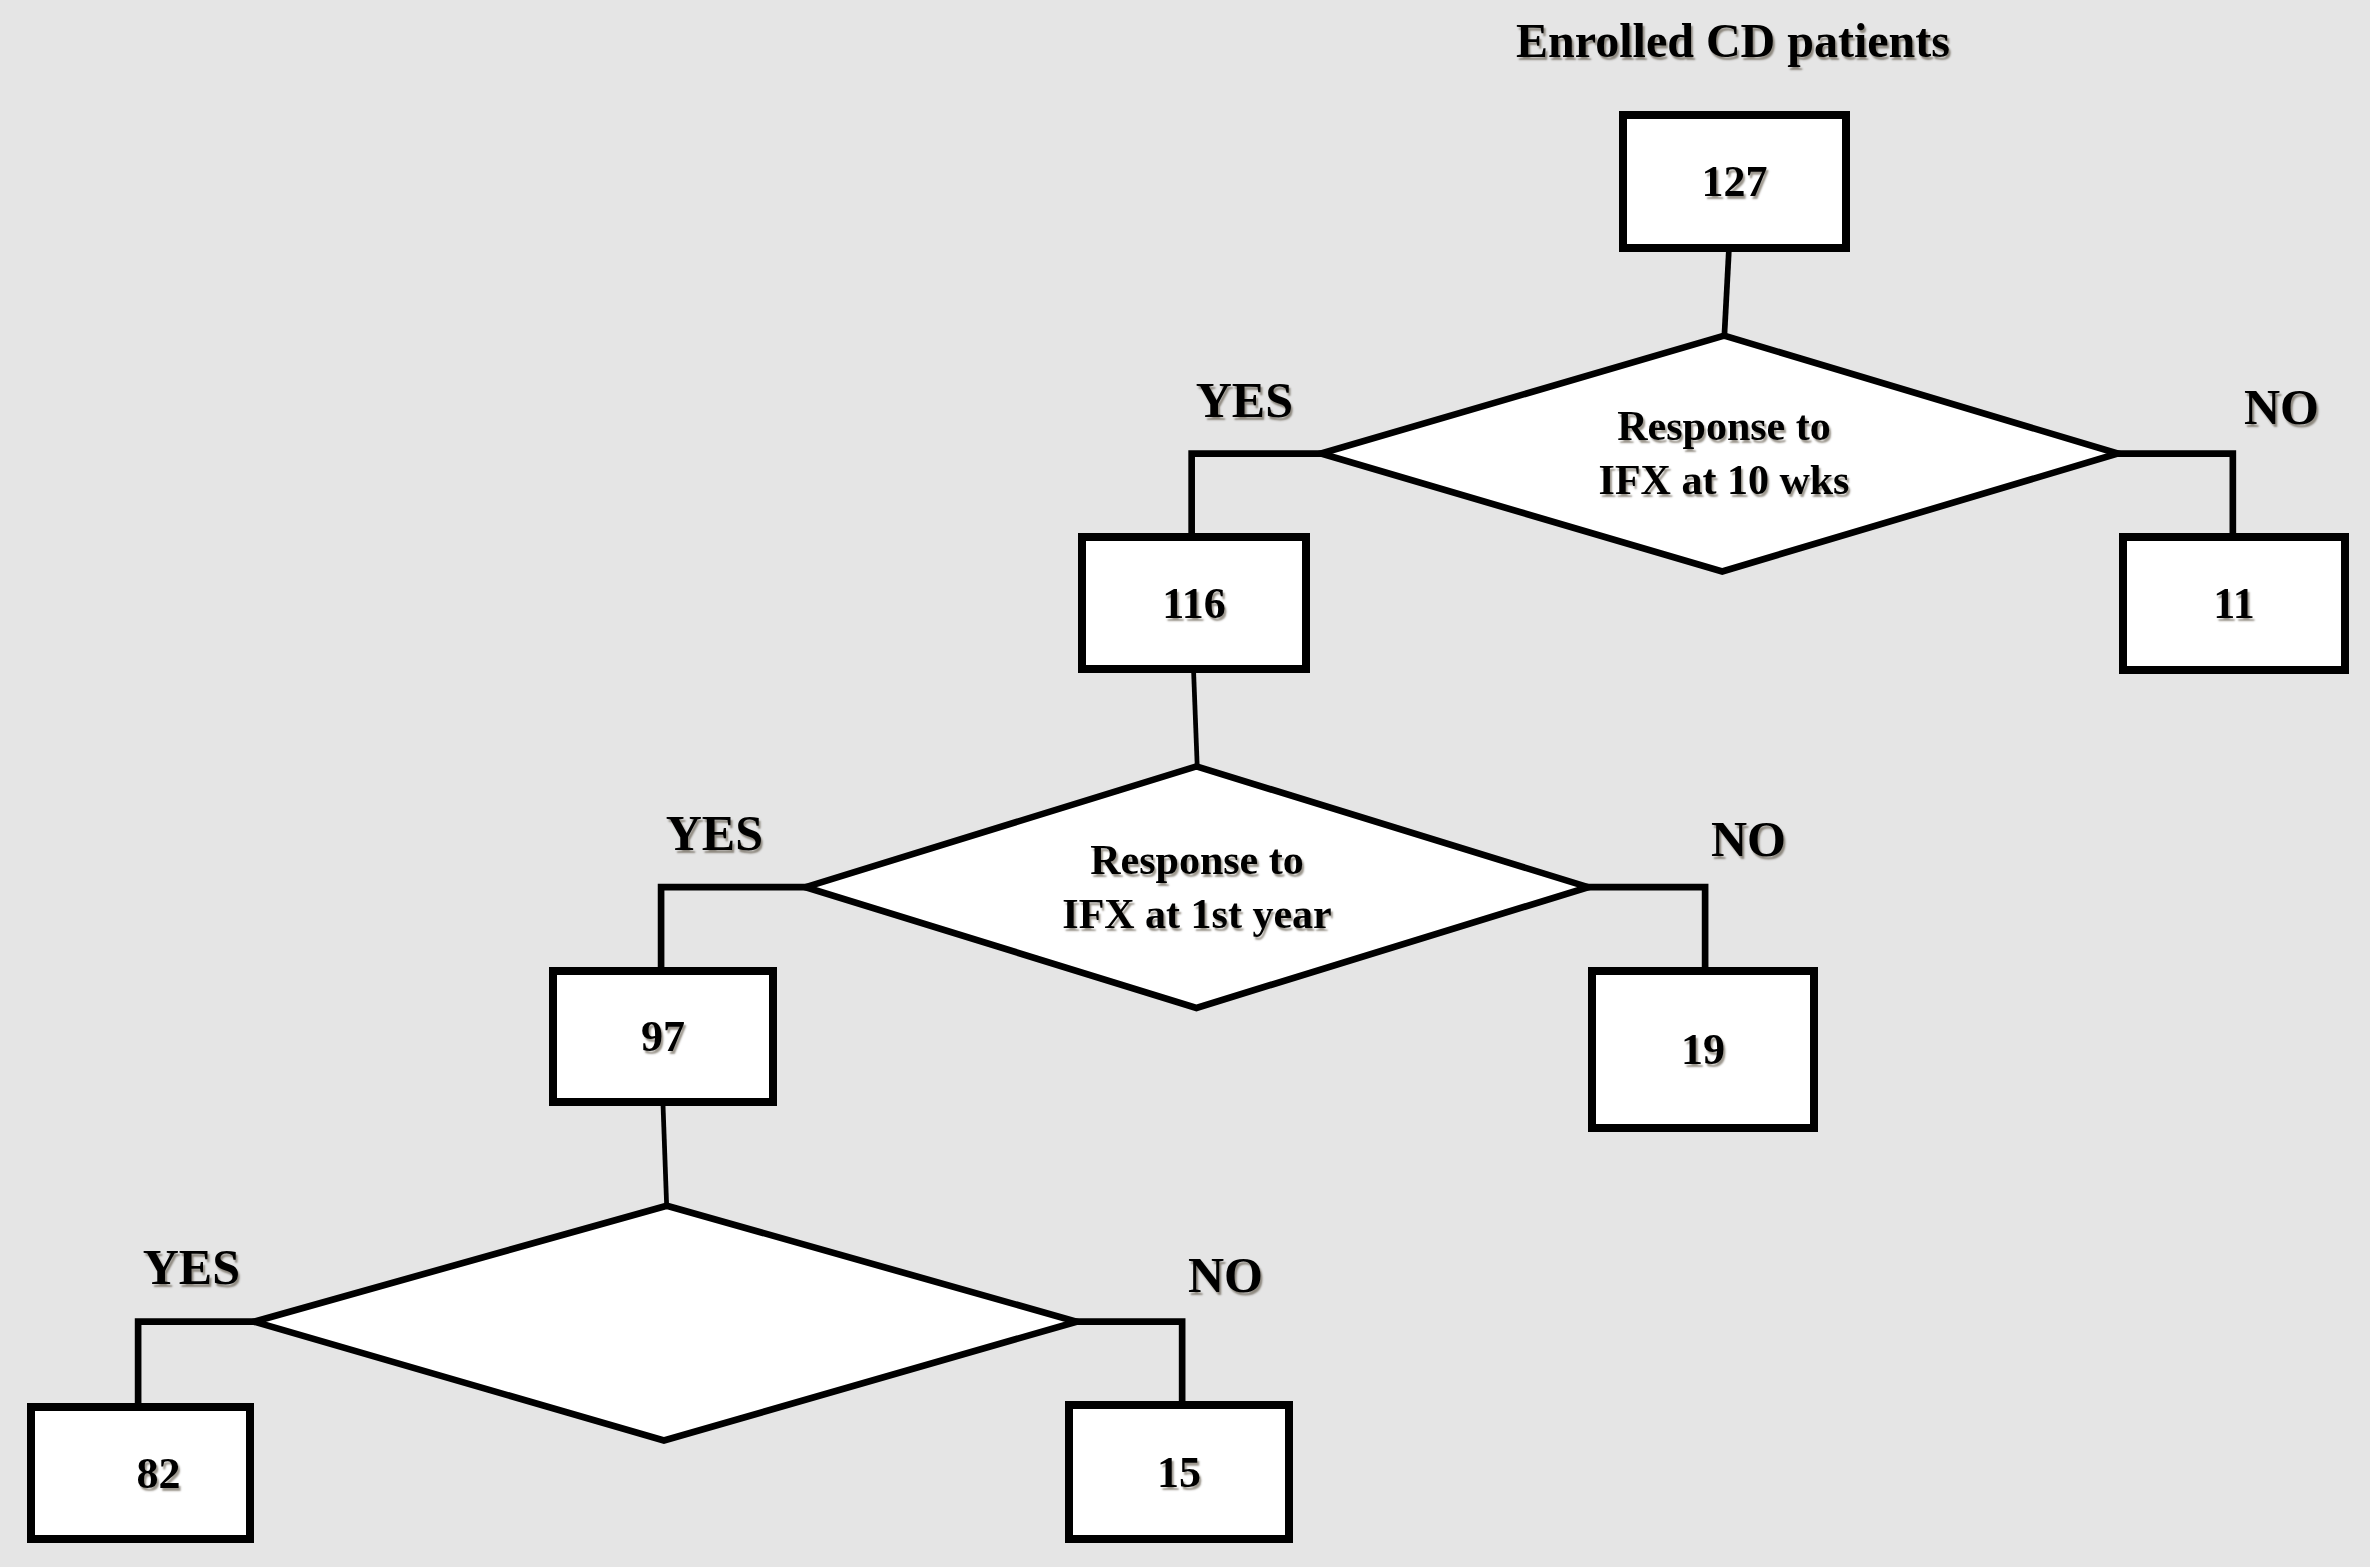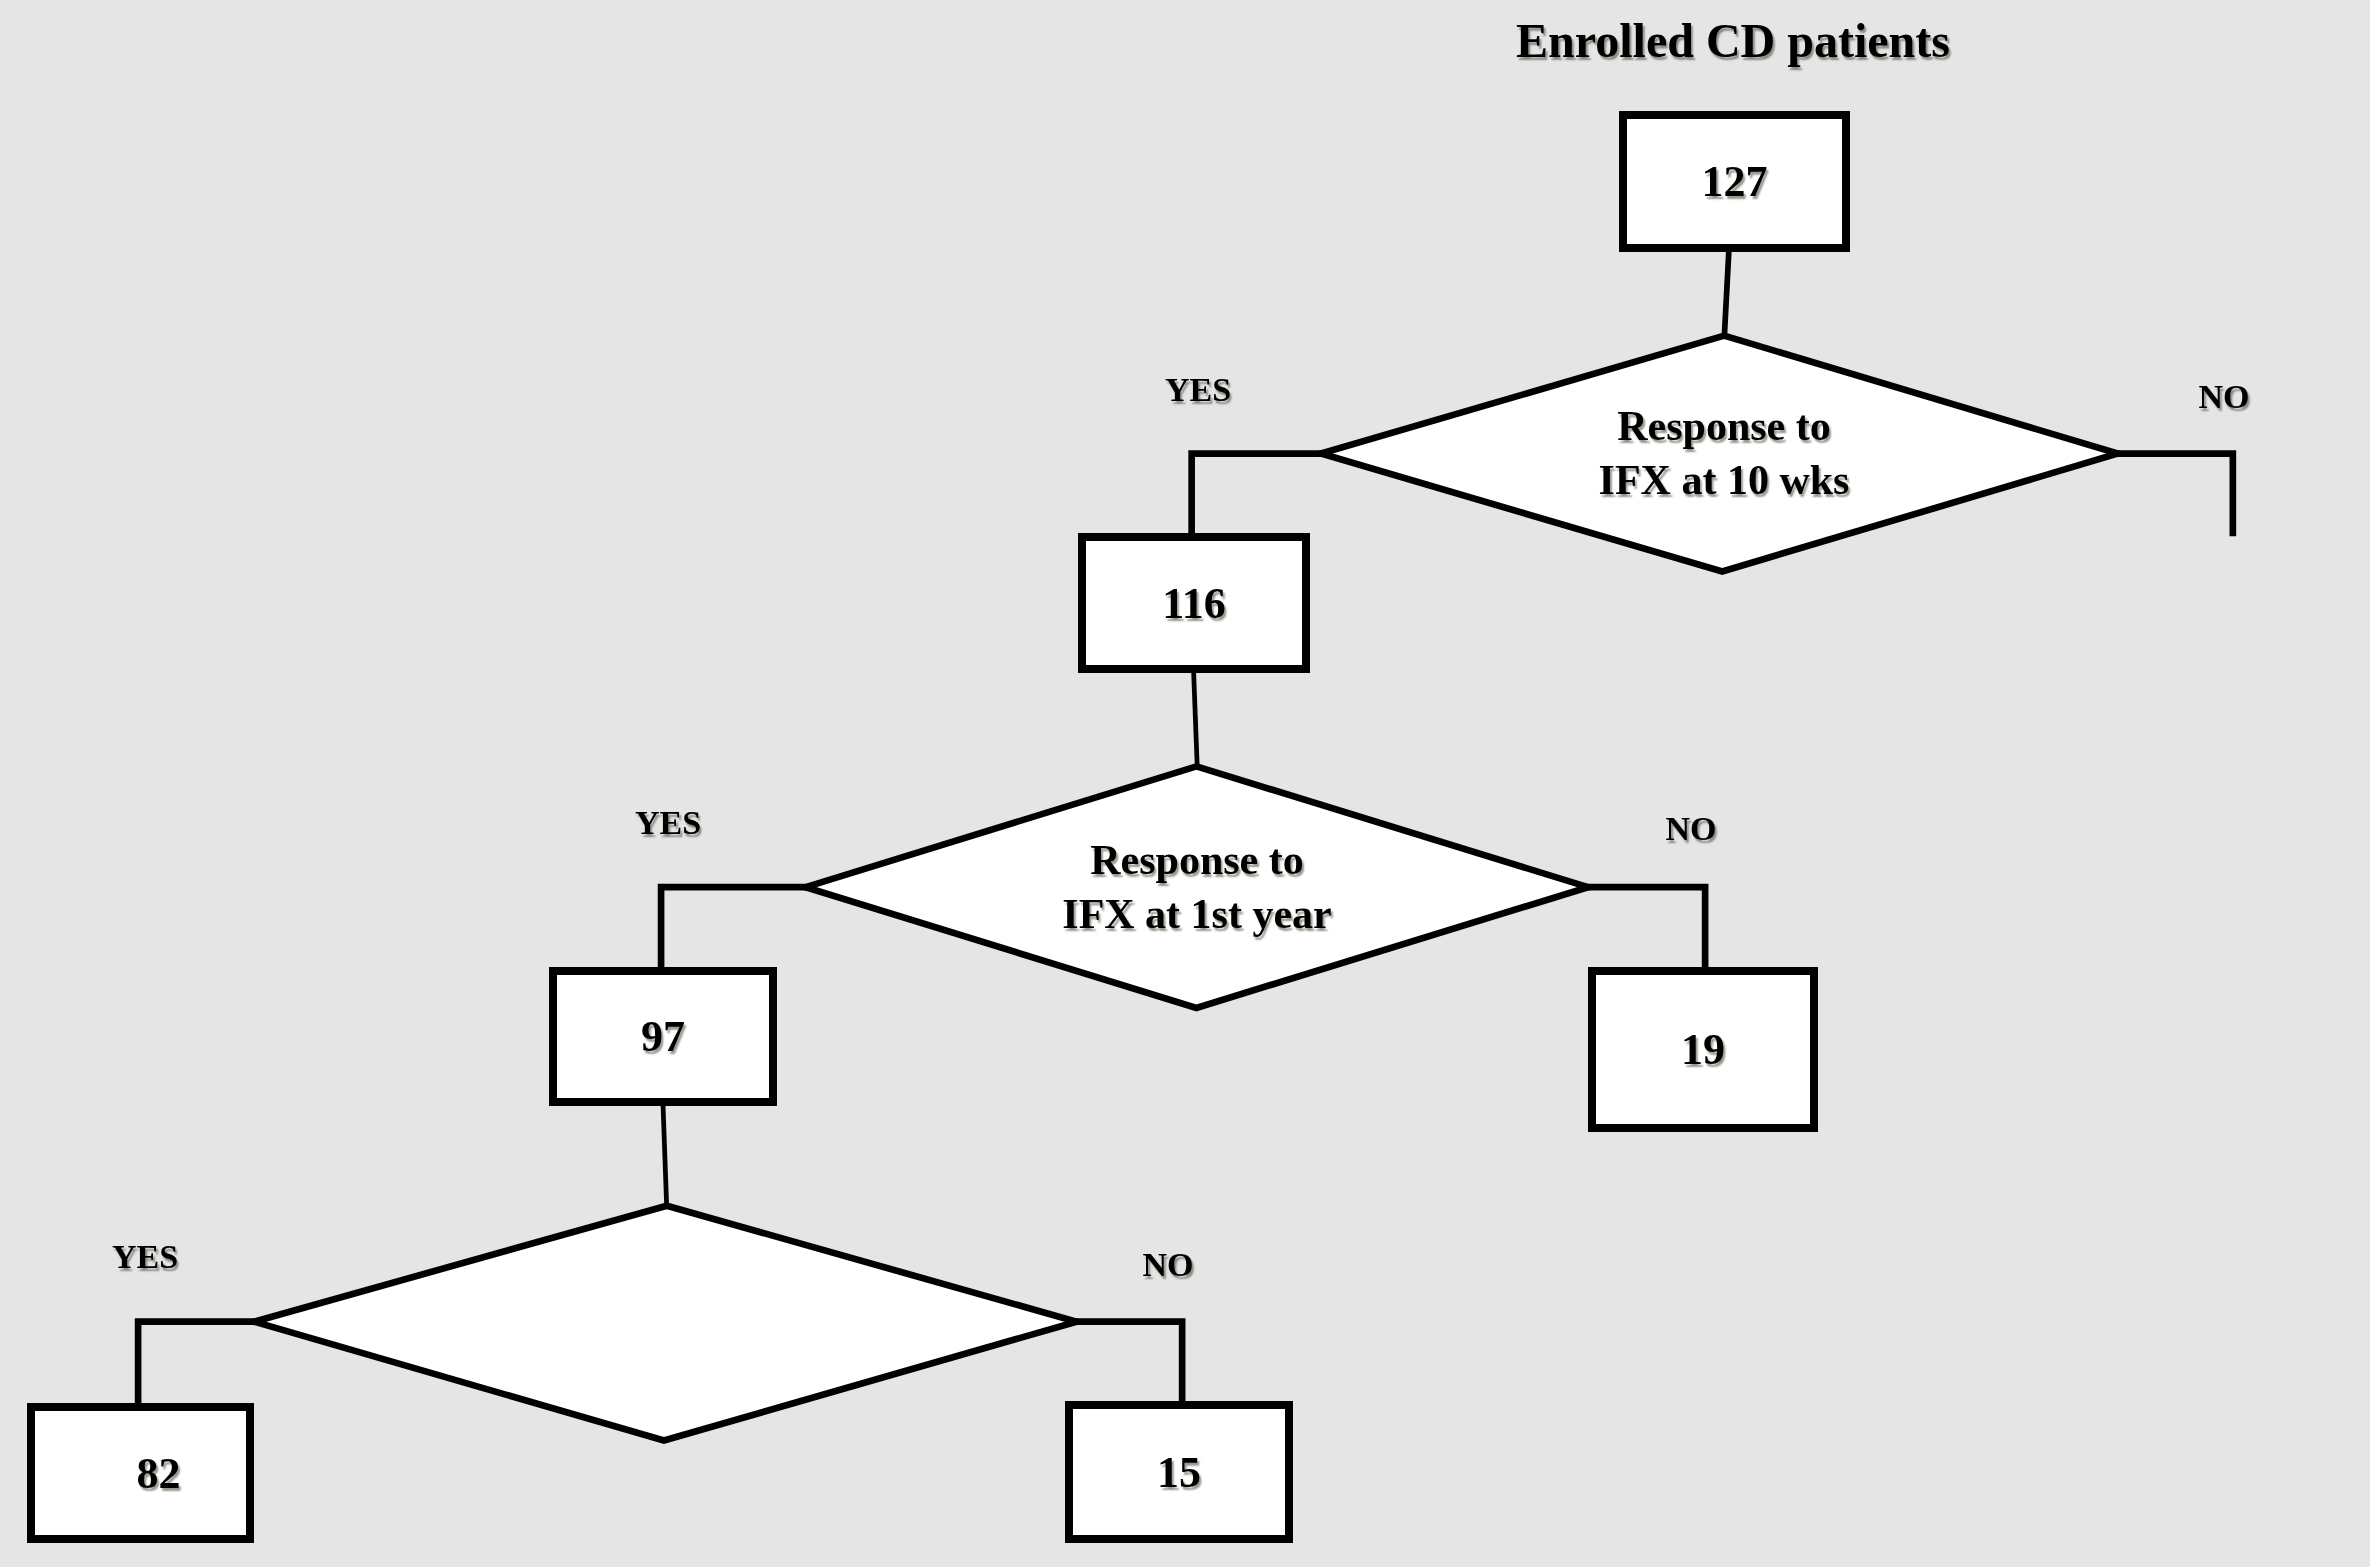--- a/index.html
+++ b/index.html
@@ -35,22 +35,22 @@
     border: 8.6px solid #000000;
     background: #ffffff;
     display: flex;
     align-items: center;
     justify-content: center;
     font-size: 44px;
   }
   .branch-label {
     position: absolute;
     width: 190px;
-    text-align: center;
-    font-size: 34px;
+    text-align: right;
+    font-size: 50px;
     white-space: nowrap;
   }
   .dlabel {
     position: absolute;
     text-align: center;
     font-size: 42px;
     line-height: 54px;
     white-space: nowrap;
   }
   .dlabel span { display: block; }
@@ -88,20 +88,23 @@
 
   <div class="dlabel txt" style="left:1486px; top:399px; width:476px;">
     <span>Response to</span>
     <span>IFX at 10 wks</span>
   </div>
   <div class="branch-label txt" style="left:1103px; top:371px;">YES</div>
   <div class="branch-label txt" style="left:2129px; top:378px;">NO</div>
   <div class="nbox" style="left:1078px; top:533px; width:232px; height:140px;">
     <span class="txt">116</span>
   </div>
+  <div class="nbox" style="left:2119px; top:533px; width:230px; height:141px;">
+    <span class="txt">11</span>
+  </div>
 
   <div class="dlabel txt" style="left:959px; top:833px; width:476px;">
     <span>Response to</span>
     <span>IFX at 1st year</span>
   </div>
   <div class="branch-label txt" style="left:573px; top:804px;">YES</div>
   <div class="branch-label txt" style="left:1596px; top:810px;">NO</div>
   <div class="nbox" style="left:549px; top:967px; width:228px; height:139px;align-items:center;">
     <span class="txt">97</span>
   </div>

